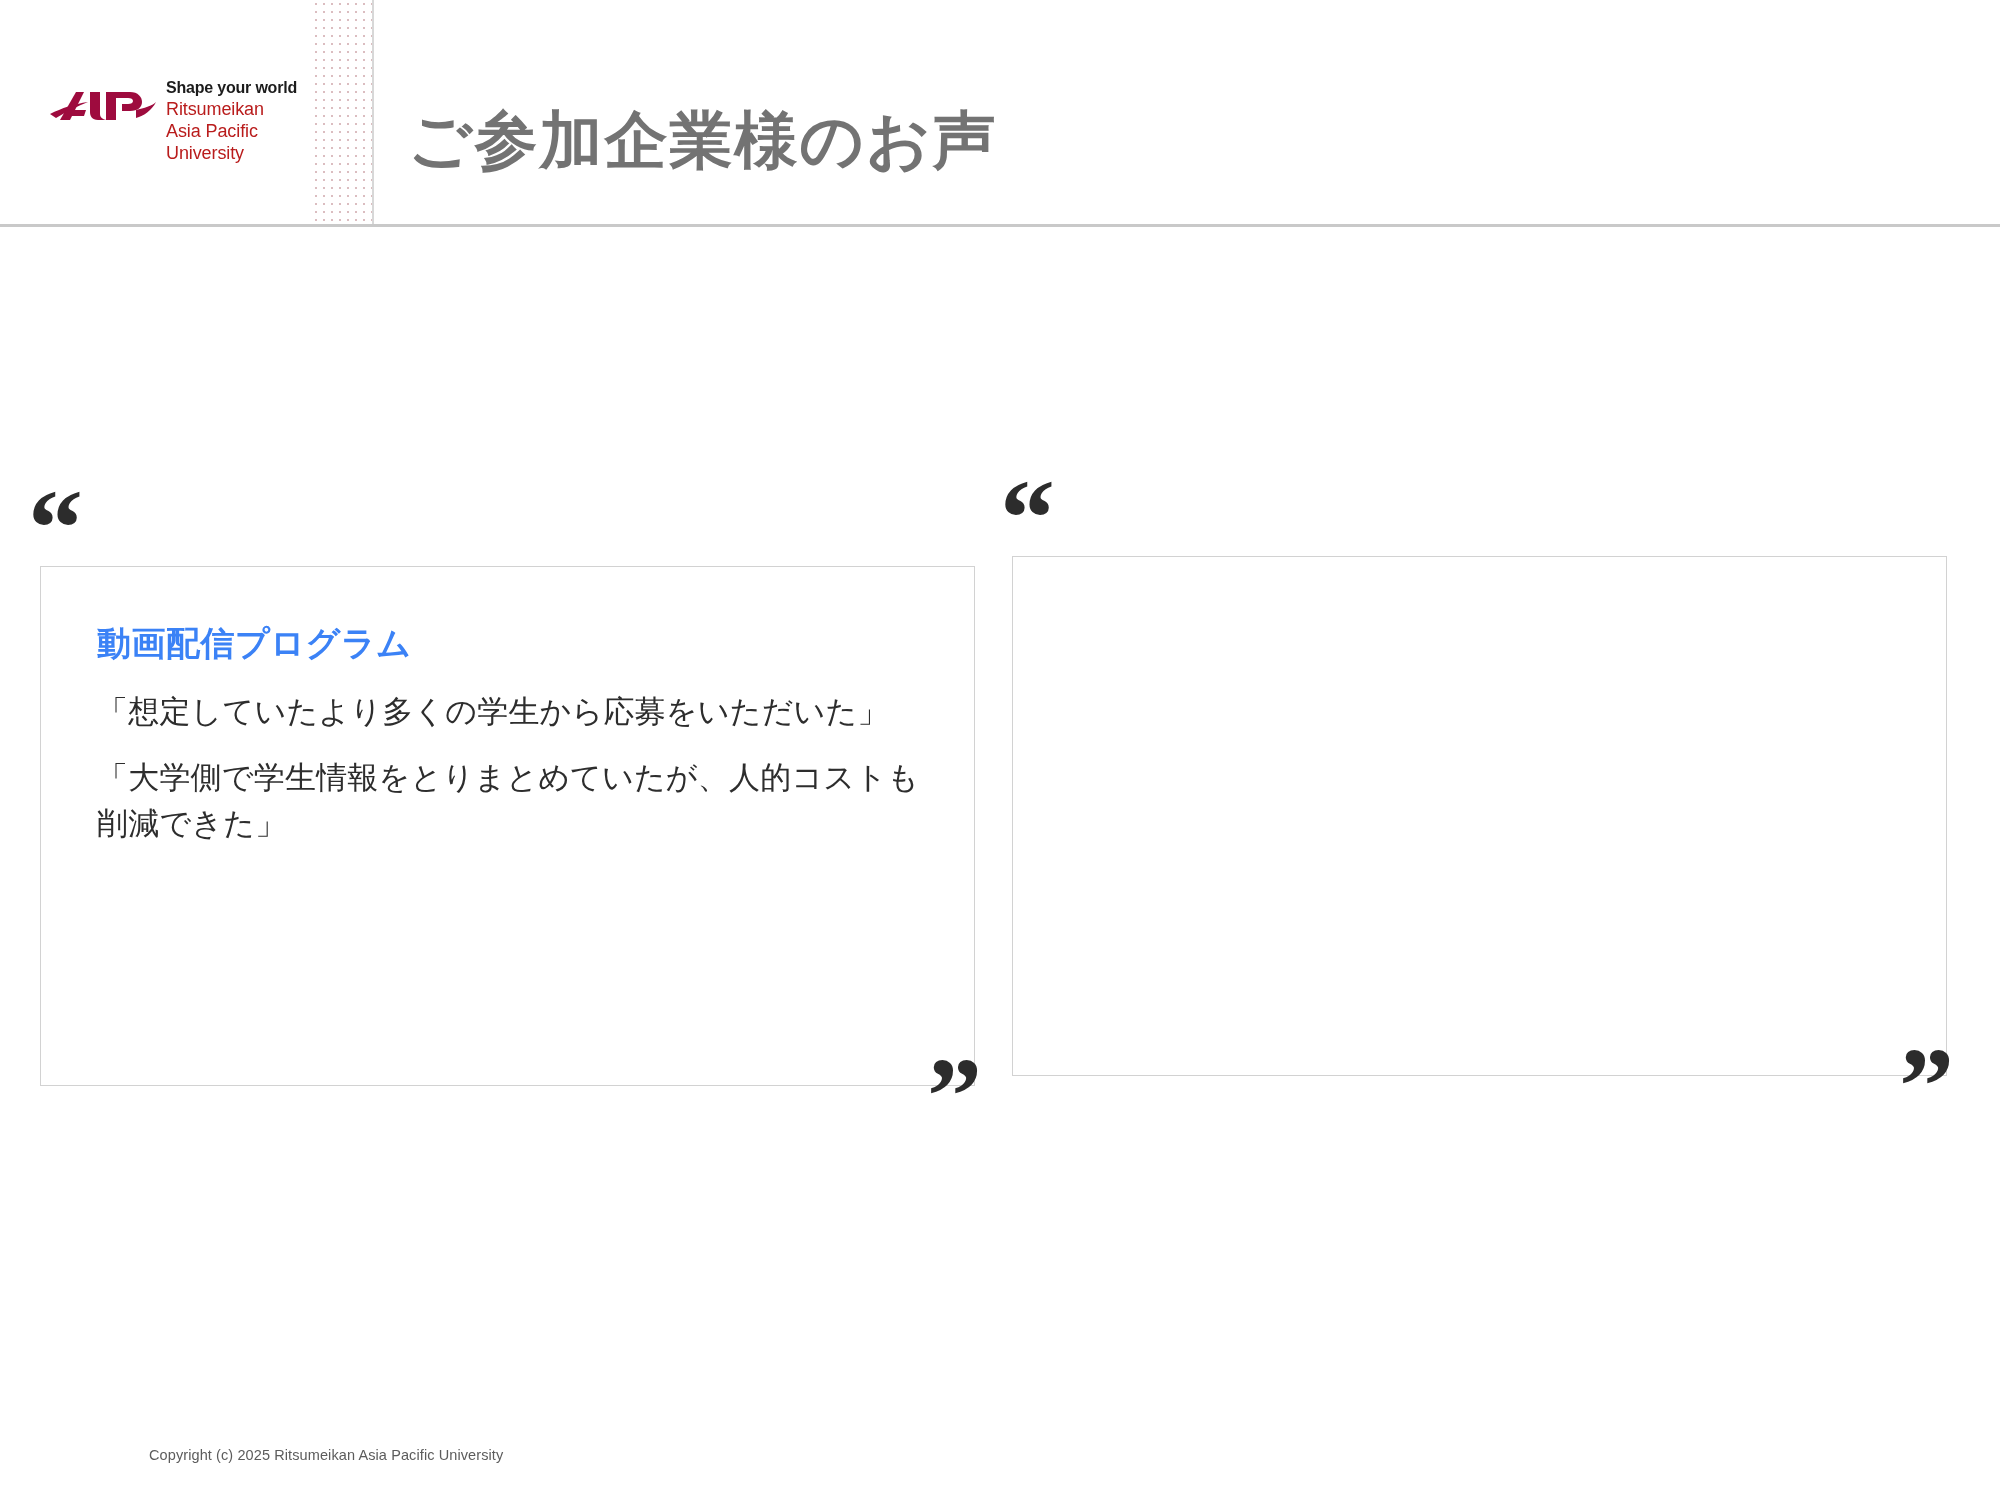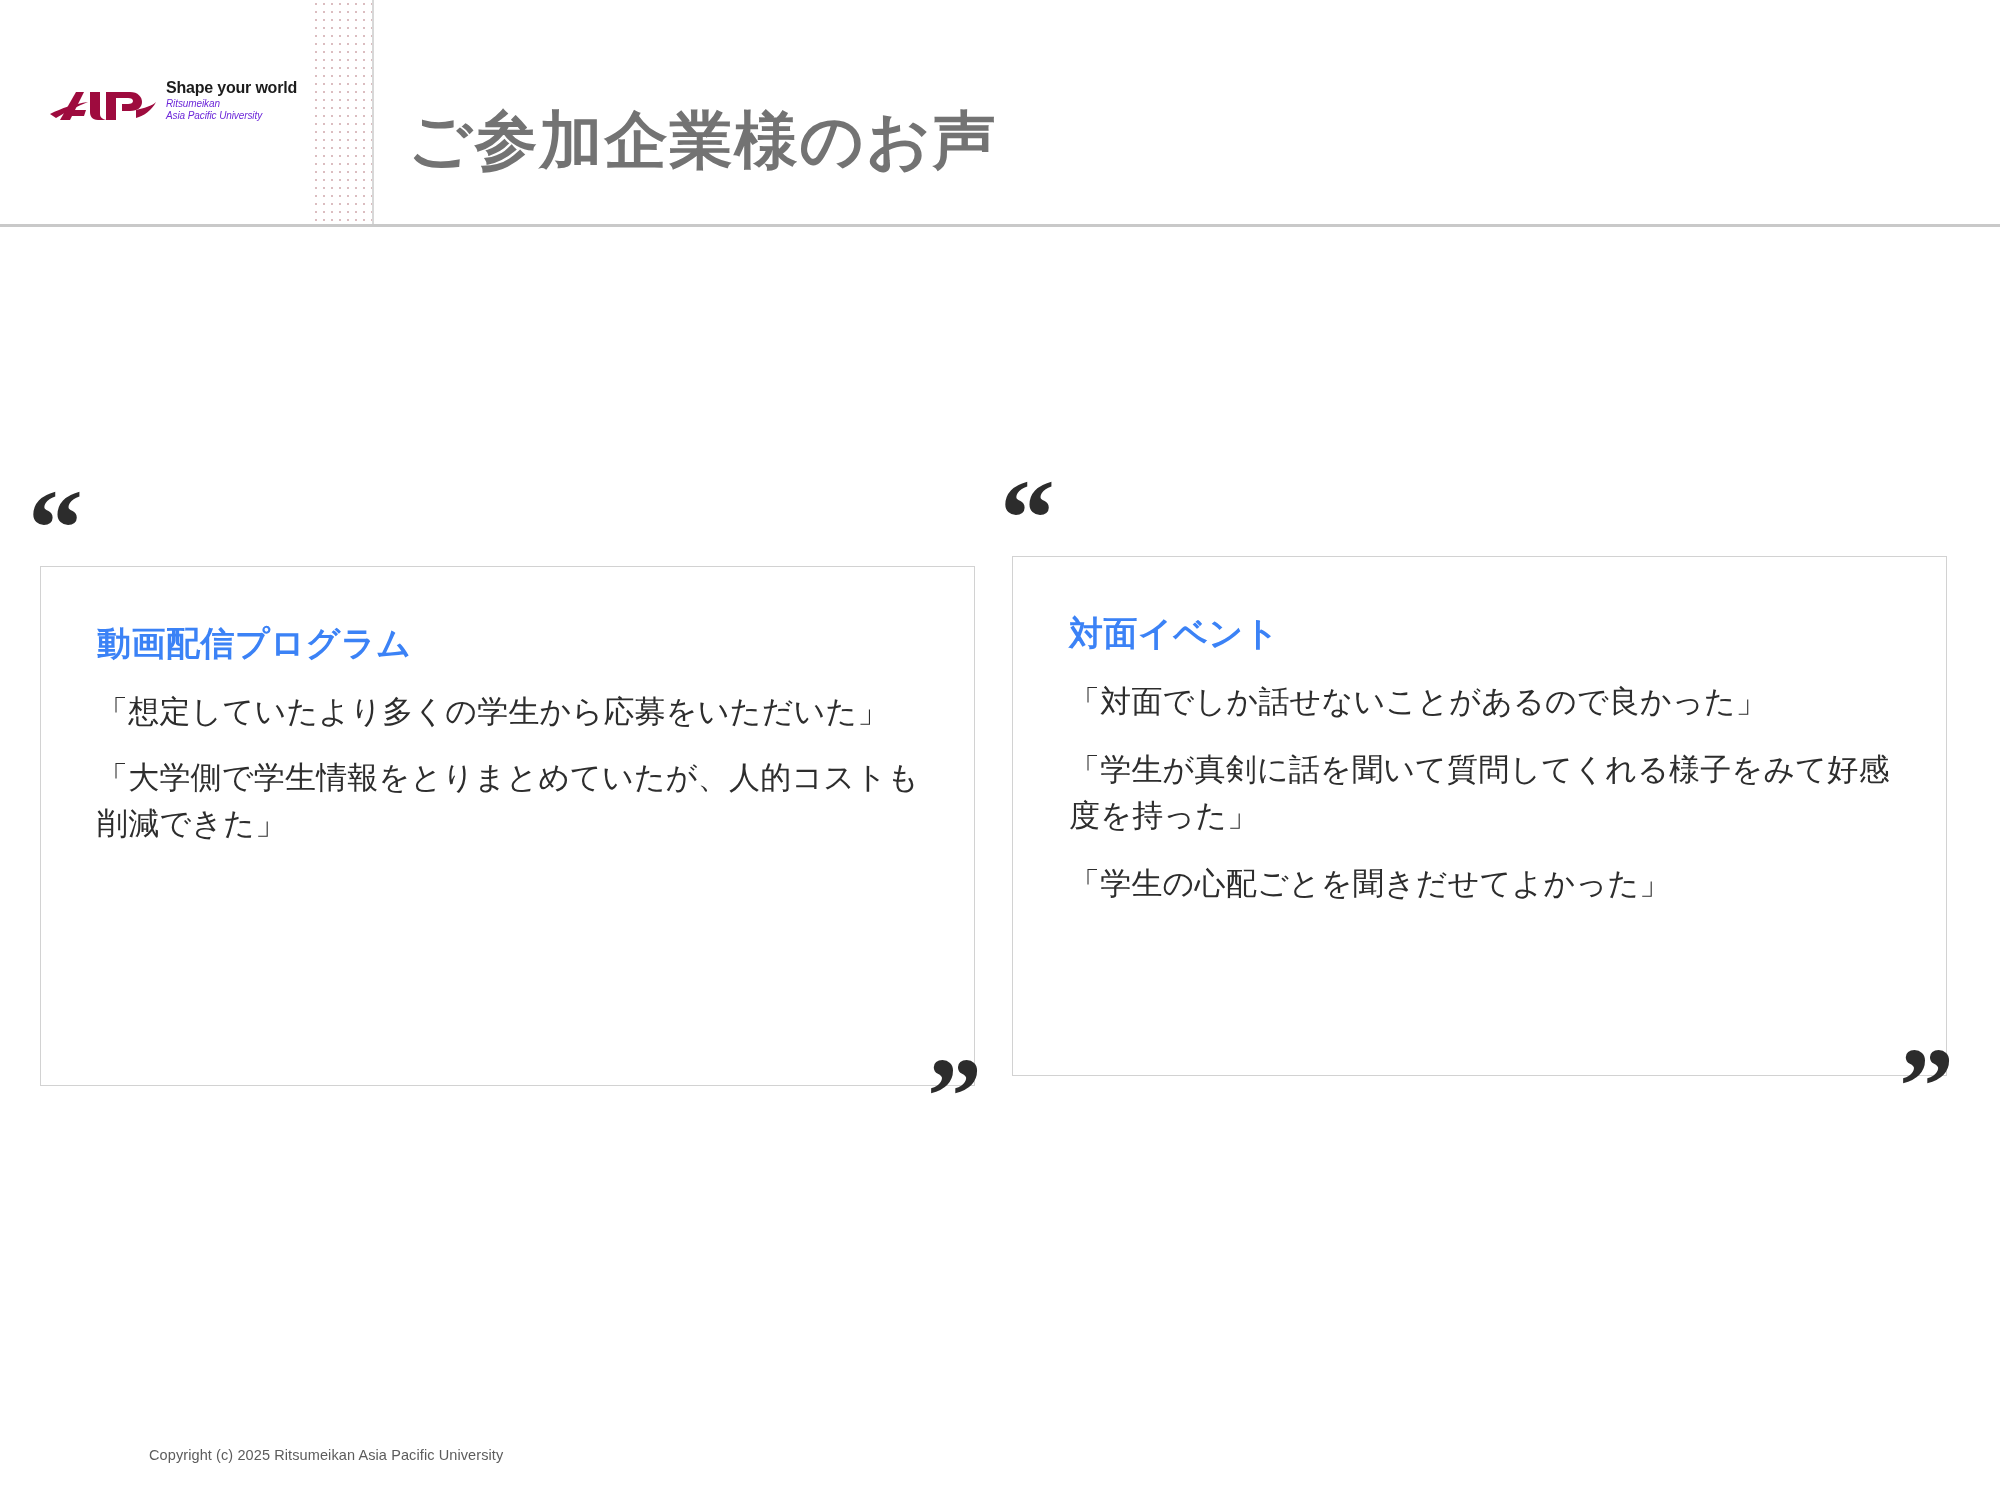--- a/index.html
+++ b/index.html
@@ -58,25 +58,24 @@
   }
   .logo-text .l1 {
     font-size: 16px;
     font-weight: bold;
     color: #1c1c1c;
     letter-spacing: -0.2px;
     display: block;
   }
   .logo-text .l2,
   .logo-text .l3 {
-    font-size: 10px;
-    color: #6d28d9;
+    font-size: 18px;
+    color: #b91c1c;
     display: block;
     letter-spacing: -0.1px;
-    font-style: italic;
   }
 
   
   .dot-strip {
     position: absolute;
     left: 312px;
     top: 0;
     width: 60px;
     height: 224px;
     background-image: radial-gradient(#d9b9bd 1.3px, transparent 1.4px);
@@ -209,22 +208,16 @@
   <div class="card-inner">
     <h2 class="card-title">動画配信プログラム</h2>
     <p class="quote-line">「想定していたより多くの学生から応募をいただいた」</p>
     <p class="quote-line">「大学側で学生情報をとりまとめていたが、人的コストも削減できた」</p>
   </div>
   <span class="quote-close">”</span>
 </div>
 
 <div class="card" id="card-right">
   <span class="quote-open">“</span>
-  <div class="card-inner">
-    <h2 class="card-title">対面イベント</h2>
-    <p class="quote-line">「対面でしか話せないことがあるので良かった」</p>
-    <p class="quote-line">「学生が真剣に話を聞いて質問してくれる様子をみて好感度を持った」</p>
-    <p class="quote-line">「学生の心配ごとを聞きだせてよかった」</p>
-  </div>
   <span class="quote-close">”</span>
 </div>
 
 <div class="footer-copy">Copyright (c) 2025 Ritsumeikan Asia Pacific University</div>
 
 </body></html>

